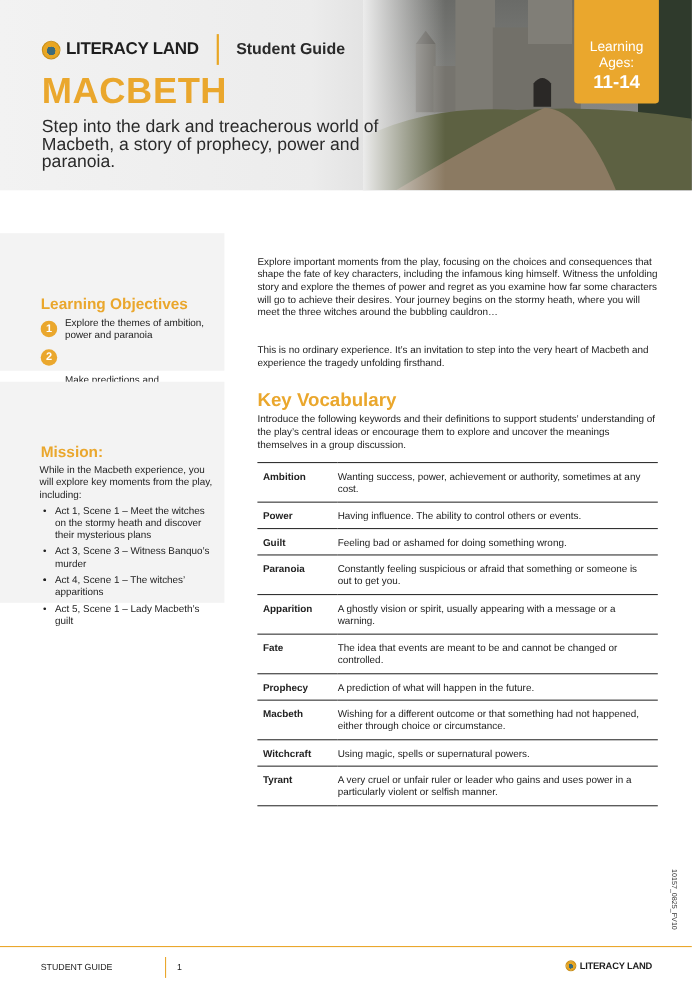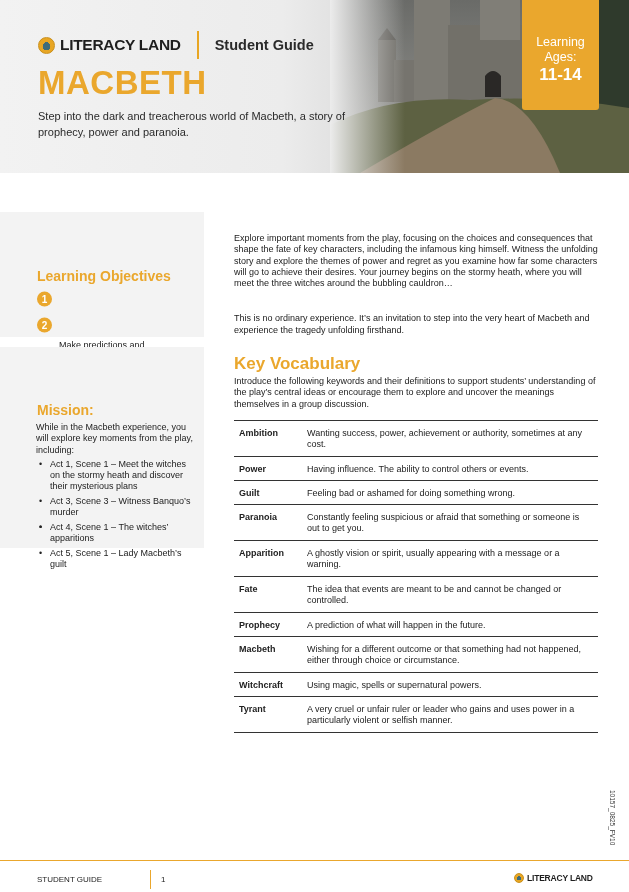--- a/index.html
+++ b/index.html
@@ -21,24 +21,24 @@
   }
   .brand-name { font-weight: bold; font-size: 15.5px; letter-spacing: -0.3px; color: #1e1e1e; }
   .brand-divider { width: 2px; height: 28px; background: #e8a623; margin: 0 16px 0 16px; }
   .guide-label { font-weight: bold; font-size: 14.5px; color: #2a2a2a; }
   .title {
     position: absolute; left: 38px; top: 64px;
     font-size: 33px; font-weight: bold; color: #eaa72d; letter-spacing: 0.5px;
   }
   .subtitle {
     position: absolute; left: 38px; top: 108px; width: 320px;
-    font-size: 11px; line-height: 16px; color: #2a2a2a;
+    font-size: 16px; line-height: 16px; color: #2a2a2a;
   }
   .age-badge {
-    position: absolute; left: 522px; top: 0; width: 77px; height: 110px;
+    position: absolute; left: 522px; top: 0; width: 77px; height: 94px;
     background: #eaa72d; border-radius: 0 0 3px 3px; color: #fff; text-align: center;
     padding-top: 35px;
   }
   .age-badge .l1 { font-size: 12.5px; line-height: 15px; }
   .age-badge .age { font-size: 17px; font-weight: bold; line-height: 20px; }
 
   
   .panel { position: absolute; left: 0; width: 204px; background: #f3f3f3; }
   .objectives { top: 212px; height: 125px; padding: 8px 10px 0 37px; }
   .mission { top: 347px; height: 201px; padding: 7px 8px 0 37px; }
@@ -124,20 +124,21 @@
     <div class="l1">Learning</div>
     <div class="l1">Ages:</div>
     <div class="age">11-14</div>
   </div>
 </div>
 
 <div class="panel objectives">
   <div class="panel-title">Learning Objectives</div>
   <div class="obj-item">
     <span class="obj-num">1</span>
+    <span>Explore the themes of ambition, power and paranoia</span>
   </div>
   <div class="obj-item">
     <span class="obj-num">2</span>
   </div>
   <div class="obj-item" style="min-height:33px;">
     <span class="obj-num">3</span>
     <span>Make predictions and interpretations based on the explorable scene</span>
   </div>
 </div>
 

